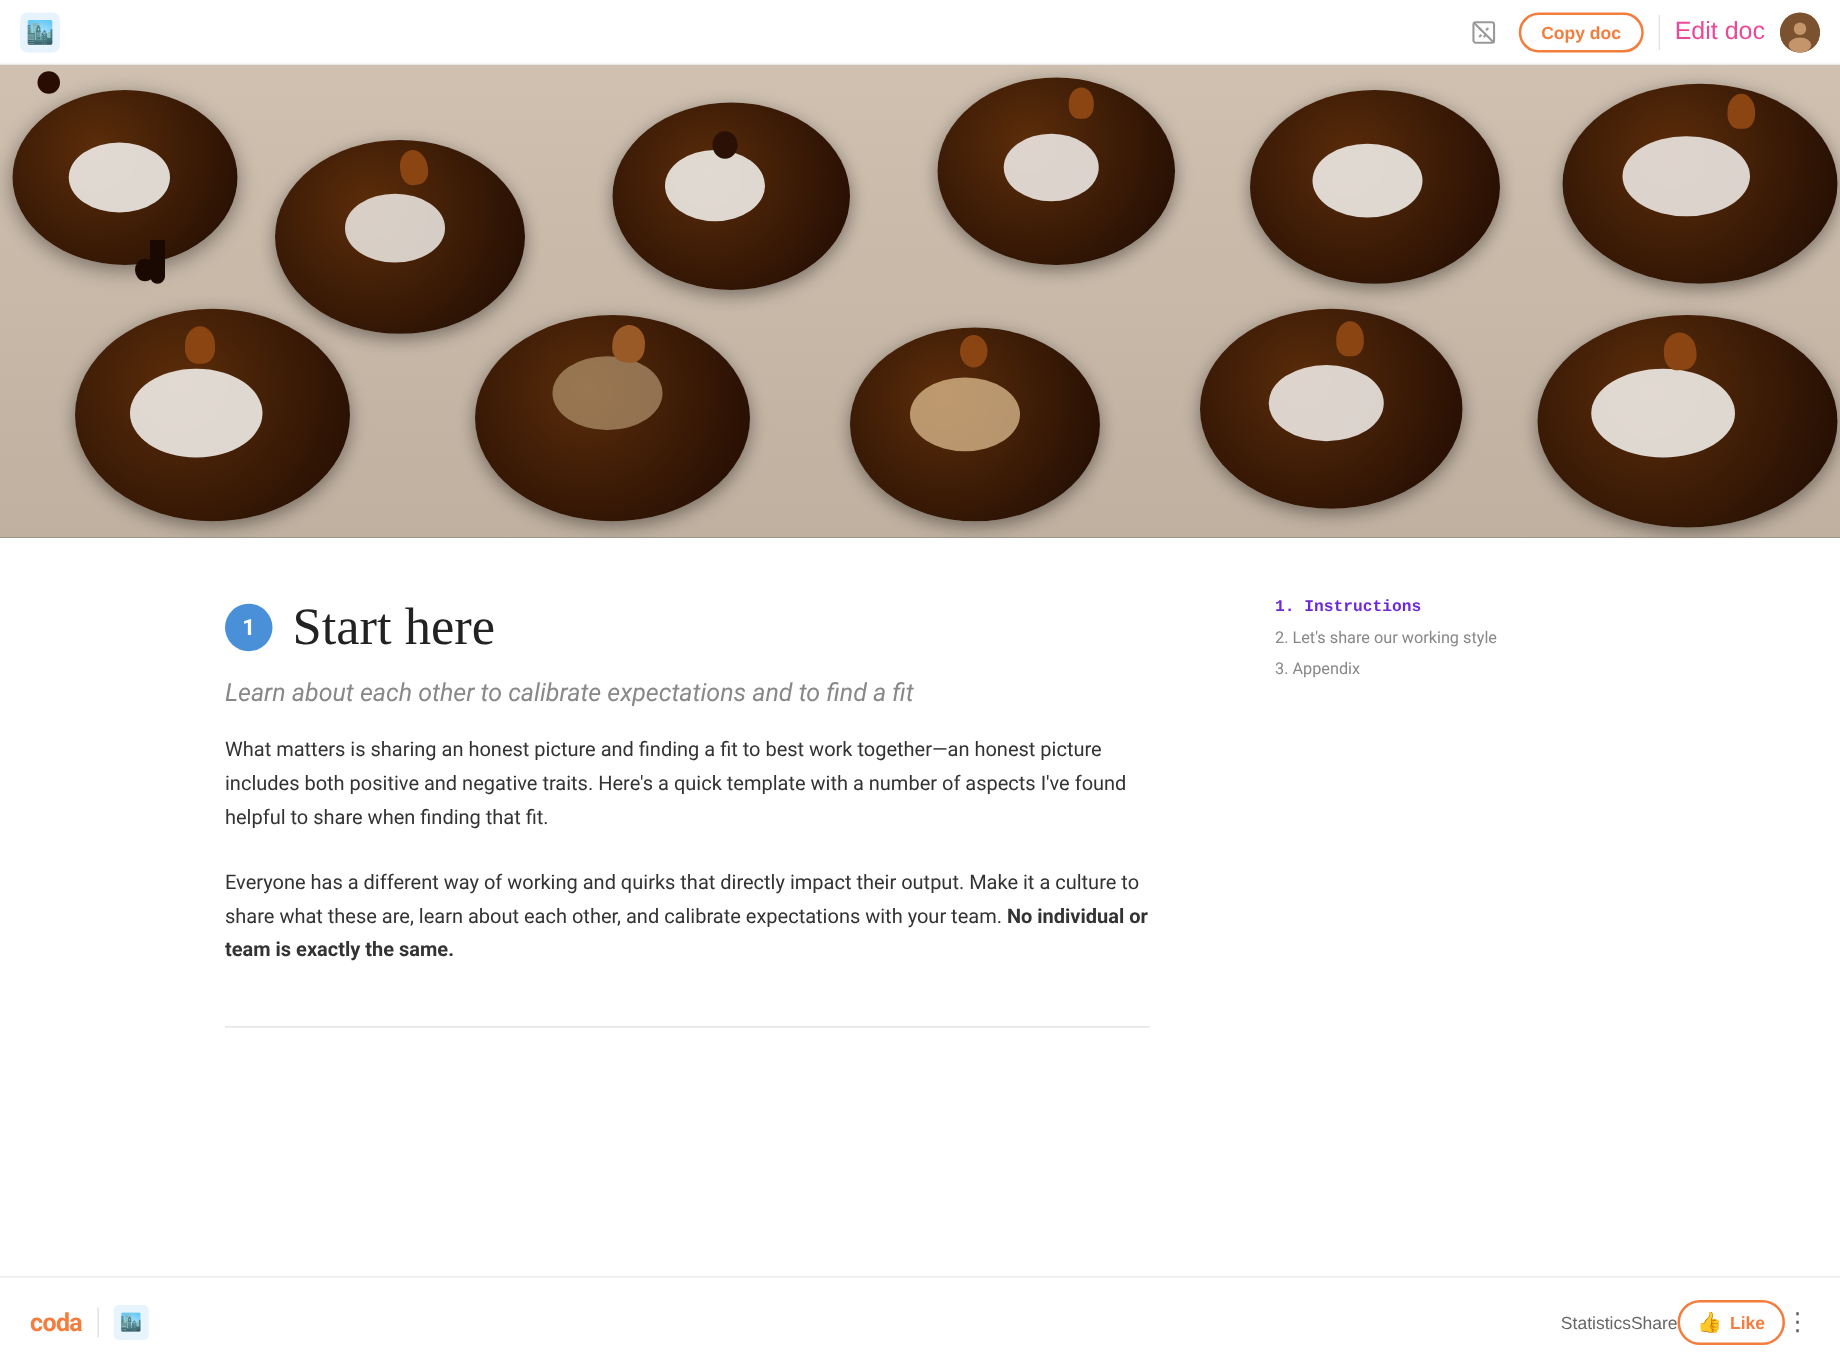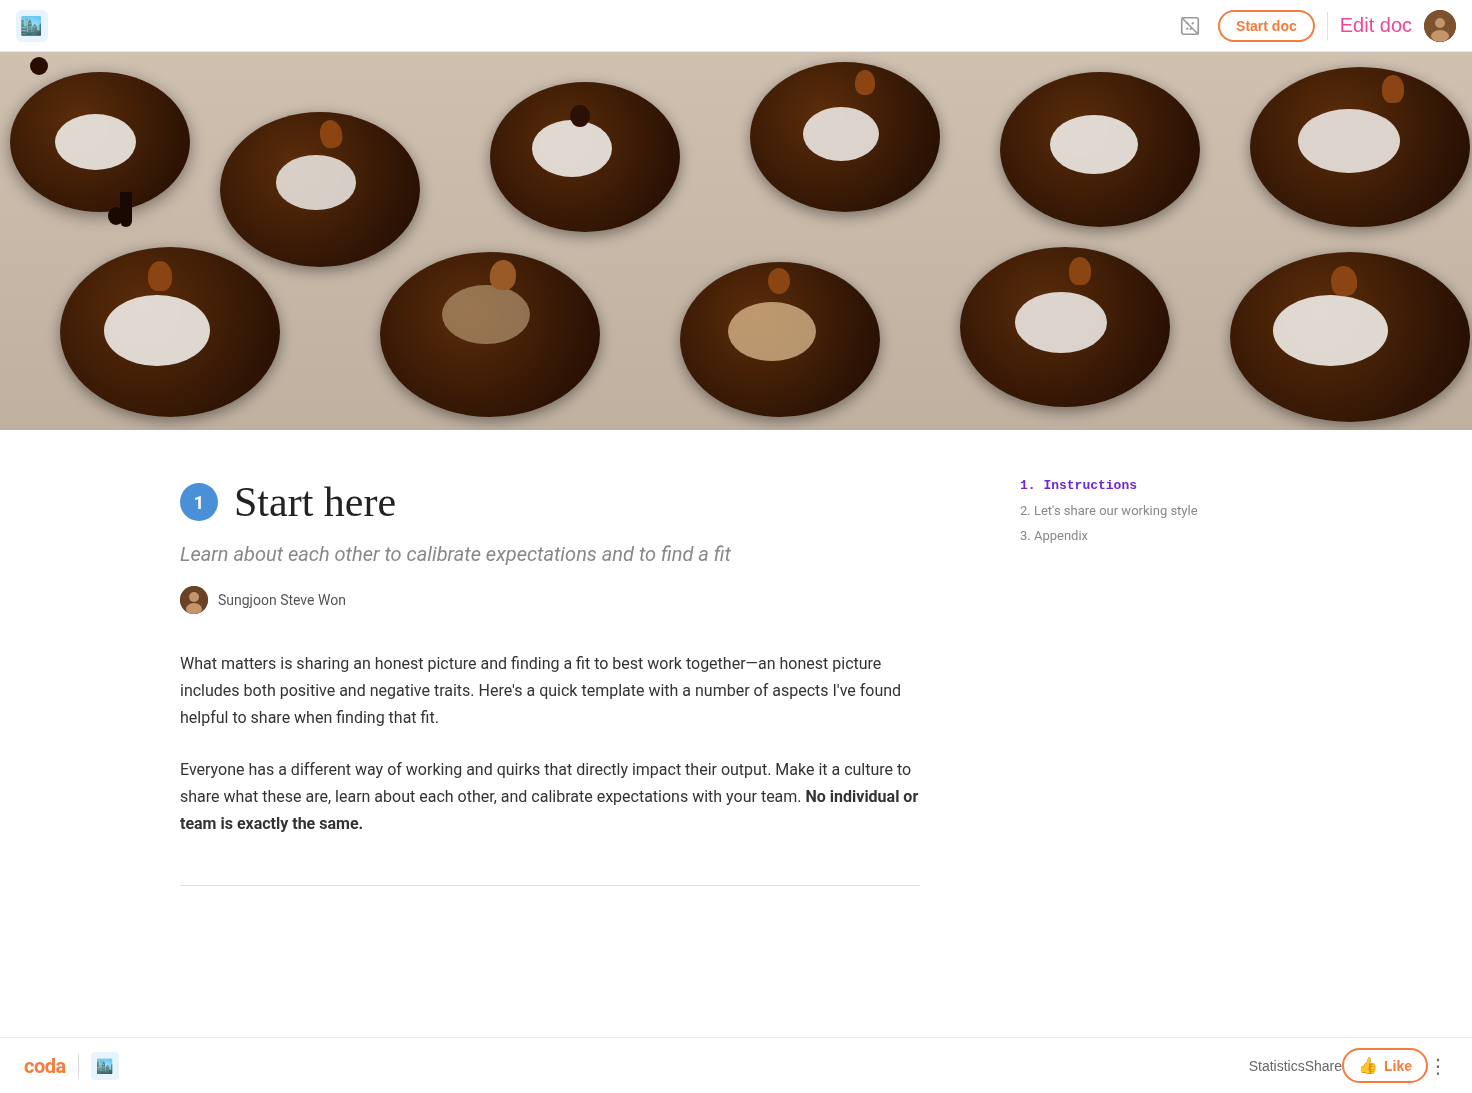--- a/index.html
+++ b/index.html
@@ -165,21 +165,21 @@
     .toc-item.inactive {
       color: #888;
     }
 
     
     .bottom-bar {
       position: fixed;
       bottom: 0;
       left: 0;
       right: 0;
-      height: 56px;
+      height: 72px;
       background: #fff;
       border-top: 1px solid #e8e8e8;
       display: flex;
       align-items: center;
       justify-content: space-between;
       padding: 0 24px;
       z-index: 100;
     }
     .bottom-left { display: flex; align-items: center; gap: 12px; }
     .coda-logo {
@@ -242,21 +242,21 @@
   </div>
   <div class="nav-right">
     <div class="no-img-icon">
 
       <svg width="22" height="22" viewBox="0 0 24 24" fill="none" stroke="#999" stroke-width="1.8">
         <rect x="3" y="3" width="18" height="18" rx="2"></rect>
         <line x1="3" y1="3" x2="21" y2="21"></line>
         <path d="M8 8l2 2m6-2l-2 2m-2 6l2-2m-6 2l2-2"></path>
       </svg>
     </div>
-    <button class="copy-doc-btn">Start doc</button>
+    <button class="copy-doc-btn">Copy doc</button>
     <div class="divider-v"></div>
     <button class="edit-doc-btn">Edit doc</button>
     <div class="avatar">
 
       <svg width="32" height="32" viewBox="0 0 32 32">
         <circle cx="16" cy="16" r="16" fill="#7a5230"></circle>
         <circle cx="16" cy="13" r="5" fill="#c4956a"></circle>
         <ellipse cx="16" cy="26" rx="9" ry="6" fill="#c4956a"></ellipse>
       </svg>
     </div>
@@ -319,30 +319,20 @@
 </div>
 
 <div class="main-content">
   <div class="content-body">
 
     <div class="section-heading">
       <div class="section-number">1</div>
       <h1 class="section-title">Start here</h1>
     </div>
     <p class="section-subtitle">Learn about each other to calibrate expectations and to find a fit</p>
-    <div class="author-line">
-      <div class="author-avatar">
-        <svg width="28" height="28" viewBox="0 0 28 28">
-          <circle cx="14" cy="14" r="14" fill="#6b4226"></circle>
-          <circle cx="14" cy="11" r="5" fill="#c4956a"></circle>
-          <ellipse cx="14" cy="23" rx="8" ry="6" fill="#c4956a"></ellipse>
-        </svg>
-      </div>
-      <span class="author-name">Sungjoon Steve Won</span>
-    </div>
 
     <p class="body-text">What matters is sharing an honest picture and finding a fit to best work together—an honest picture includes both positive and negative traits. Here's a quick template with a number of aspects I've found helpful to share when finding that fit.</p>
     <p class="body-text">
       <span>Everyone has a different way of working and quirks that directly impact their output. Make it a culture to share what these are, learn about each other, and calibrate expectations with your team. </span><span class="bold-text">No individual or team is exactly the same.</span>
     </p>
 
     <hr class="divider-h">
   </div>
 
   <div class="sidebar-toc">

